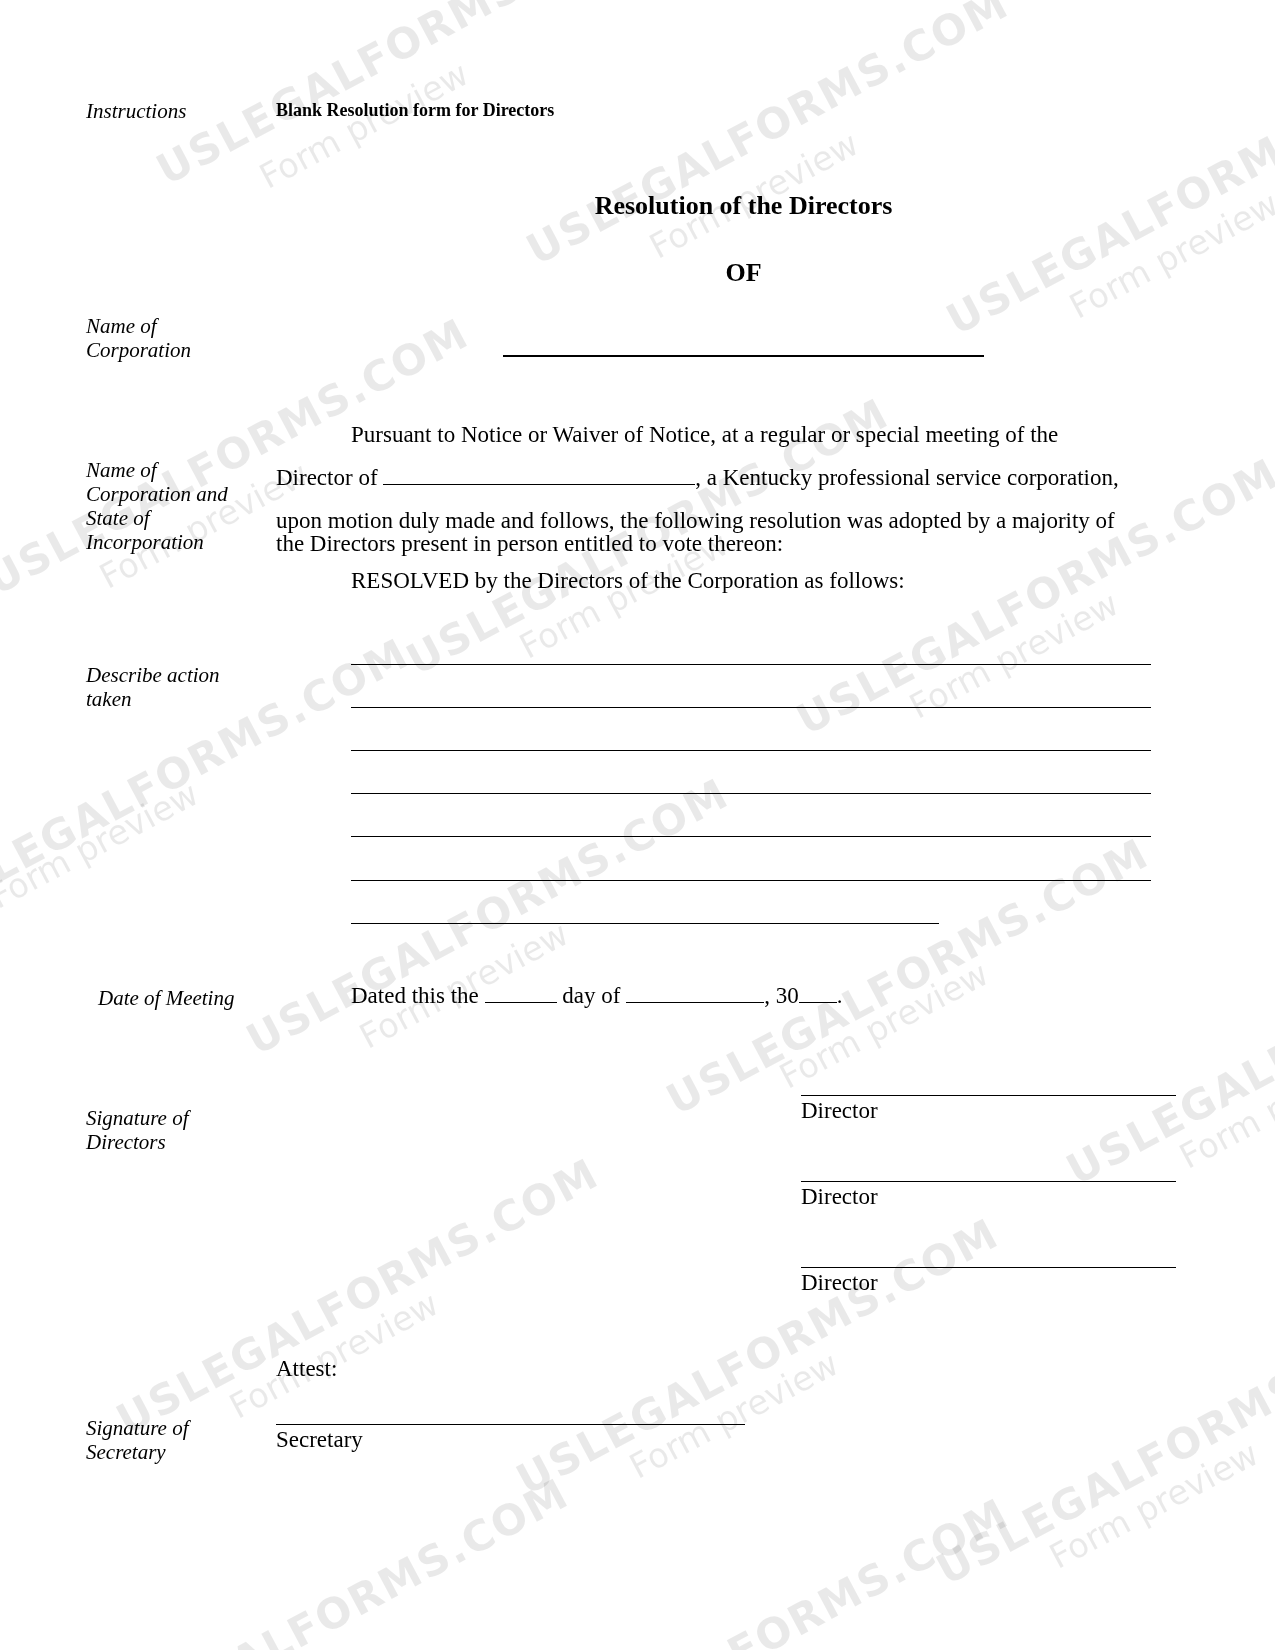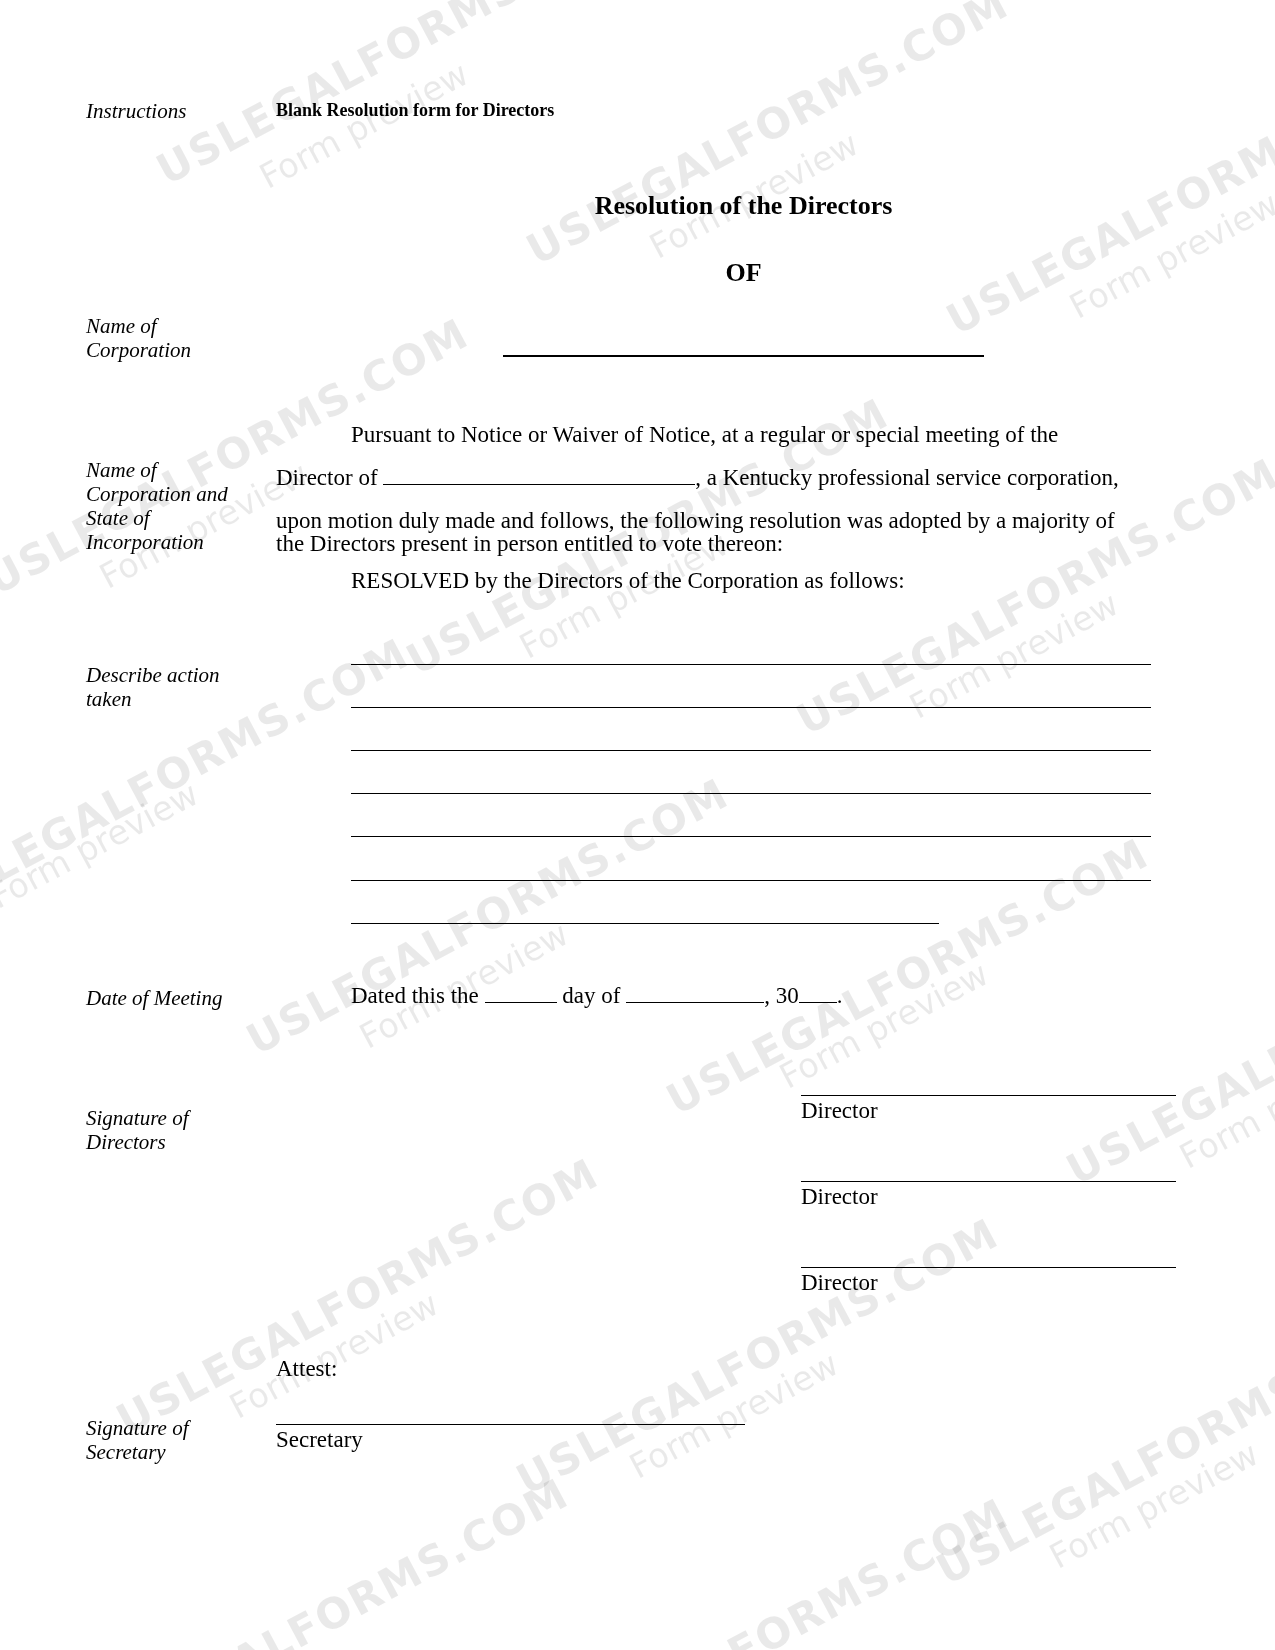--- a/index.html
+++ b/index.html
@@ -110,21 +110,21 @@
 <div class="margin-label" style="top:663px;">Describe action
 taken</div>
 <div class="rule" style="left:351px; width:800px; top:664px;"></div>
 <div class="rule" style="left:351px; width:800px; top:707px;"></div>
 <div class="rule" style="left:351px; width:800px; top:750px;"></div>
 <div class="rule" style="left:351px; width:800px; top:793px;"></div>
 <div class="rule" style="left:351px; width:800px; top:836px;"></div>
 <div class="rule" style="left:351px; width:800px; top:880px;"></div>
 <div class="rule" style="left:351px; width:588px; top:923px;"></div>
 
-<div class="margin-label" style="top:986px;">Date of Meeting</div>
+<div class="margin-label" style="top:986px;margin-left:12px;">Date of Meeting</div>
 <div class="abs body-text" style="left:351px; top:981px;">
   <span>Dated this the</span>
   <span class="blank" style="width:72px;"></span>
   <span>day of</span>
   <span class="blank" style="width:138px;"></span><span>, 30</span><span class="blank" style="width:38px;"></span><span>.</span>
 </div>
 
 <div class="margin-label" style="top:1106px;">Signature of
 Directors</div>
 

